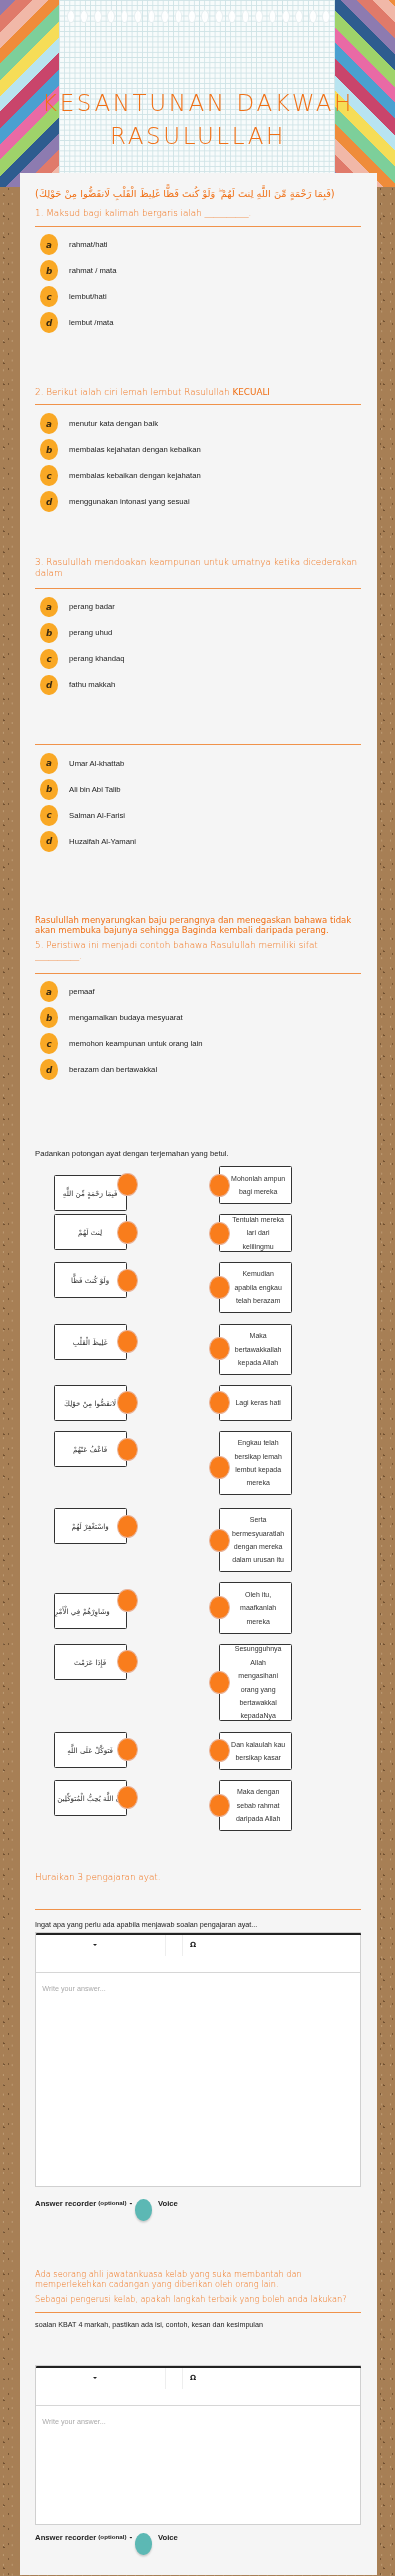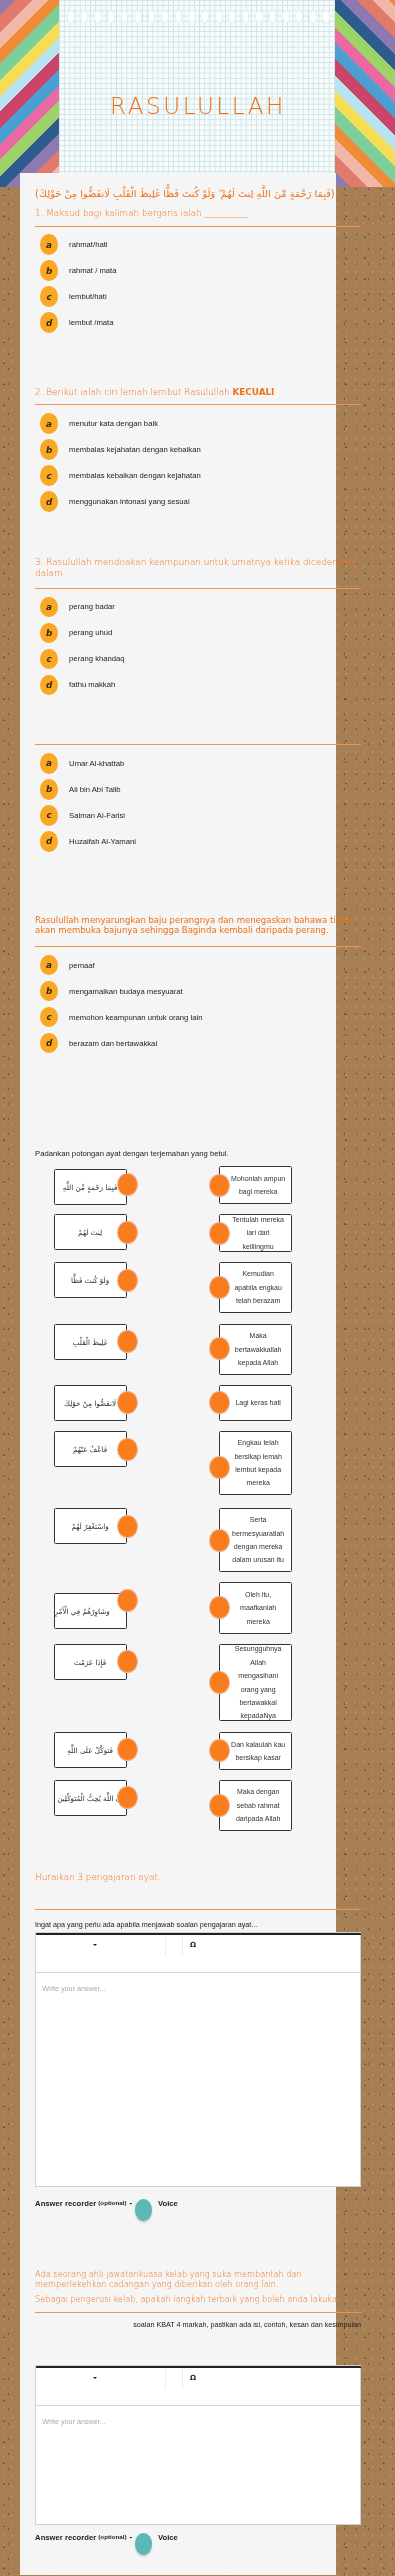--- a/index.html
+++ b/index.html
@@ -31,21 +31,21 @@
       linear-gradient(#cfe3e6 0.5px, transparent 0.5px),
       linear-gradient(90deg, #cfe3e6 0.5px, transparent 0.5px);
     background-size: 5.2px 5.2px, 5.2px 5.2px;
   }
   .holes { position:absolute; left:67px; top:10.3px; width:263px; height:10.3px; display:flex; justify-content:space-between; }
   .holes span { width:5.7px; height:10.3px; border-radius:50%; background:rgba(255,255,255,.9); border:0.5px solid #e6eef0; }
   .banner-title { position:absolute; left:0; top:88px; width:396px; text-align:center;
     font-family:"DejaVu Sans", sans-serif; color:#f07016; font-size:23px; letter-spacing:2.6px; line-height:30px; font-weight:300; }
 
   
-  .card { position:absolute; left:19.6px; top:173px; width:316px; height:2402px; background:#f5f5f5; }
+  .card { position:absolute; left:19.6px; top:173px; width:357px; height:2402px; background:#f5f5f5; }
   .block { position:absolute; left:15.5px; width:326px; }
   .q-title { color:#f07016; font-size:8.8px; line-height:11.3px; font-family:"DejaVu Sans", sans-serif; font-weight:300; }
   .rule { height:0; border-top:0.8px solid #f0924a; margin-top:6.2px; }
   .arabic { color:#f07016; font-family:"DejaVu Sans", sans-serif; font-size:9.8px; direction:rtl; text-align:left; line-height:15.5px; }
   .opts { margin-top:5.2px; }
   .opt { display:flex; align-items:center; height:26px; }
   .opt .bubble { width:17.5px; height:20.6px; border-radius:50%; background:#f9a825; margin-left:5.2px;
     display:flex; align-items:center; justify-content:center; font-weight:bold; font-size:8.8px; color:#3a2a10; font-style:italic; }
   .opt .txt { margin-left:11.3px; font-size:7.7px; color:#222; font-family:"Liberation Sans", sans-serif; }
 
@@ -100,20 +100,21 @@
       <span></span>
       <span></span>
       <span></span>
       <span></span>
       <span></span>
       <span></span>
       <span></span>
       <span></span>
   </div>
   <div class="banner-title">
+    <div>KESANTUNAN DAKWAH</div>
     <div style="margin-top:3.1px;">RASULULLAH</div>
   </div>
 </div>
 
 <div class="card">
 
   <div class="block" style="top:13.4px;">
     <div class="arabic">(فَبِمَا رَحْمَةٍ مِّنَ اللَّهِ لِنتَ لَهُمْ ۖ وَلَوْ كُنتَ فَظًّا غَلِيظَ الْقَلْبِ لَانفَضُّوا مِنْ حَوْلِكَ)</div>
     <div class="q-title" style="margin-top:6.2px;">1. Maksud bagi kalimah bergaris ialah __________.</div>
     <div class="rule"></div>
@@ -131,21 +132,21 @@
           <span class="txt">lembut/hati</span>
         </div>
       <div class="opt">
           <span class="bubble">d</span>
           <span class="txt">lembut /mata</span>
         </div>
     </div>
   </div>
 
   <div class="block" style="top:214px;">
-    <div class="q-title"><span>2. Berikut ialah ciri lemah lembut Rasulullah </span><span class="bold" style="font-weight:bold;">KECUALI</span></div>
+    <div class="q-title"><span>2. Berikut ialah ciri lemah lembut Rasulullah </span><span class="bold" style="font-weight:normal;">KECUALI</span></div>
     <div class="rule"></div>
     <div class="opts">
       <div class="opt">
           <span class="bubble">a</span>
           <span class="txt">menutur kata dengan baik</span>
         </div>
       <div class="opt">
           <span class="bubble">b</span>
           <span class="txt">membalas kejahatan dengan kebaikan</span>
         </div>
@@ -200,20 +201,21 @@
         </div>
       <div class="opt">
           <span class="bubble">d</span>
           <span class="txt">Huzaifah Al-Yamani</span>
         </div>
     </div>
   </div>
 
   <div class="block" style="top:743px;">
     <div class="story">Rasulullah menyarungkan baju perangnya dan menegaskan bahawa tidak akan membuka bajunya sehingga Baginda kembali daripada perang.</div>
+    <div class="q-title" style="margin-top:4.1px;">5. Peristiwa ini menjadi contoh bahawa Rasulullah memiliki sifat __________.</div>
     <div class="rule" style="margin-top:10.3px;"></div>
     <div class="opts">
       <div class="opt">
           <span class="bubble">a</span>
           <span class="txt">pemaaf</span>
         </div>
       <div class="opt">
           <span class="bubble">b</span>
           <span class="txt">mengamalkan budaya mesyuarat</span>
         </div>
@@ -224,21 +226,21 @@
       <div class="opt">
           <span class="bubble">d</span>
           <span class="txt">berazam dan bertawakkal</span>
         </div>
     </div>
   </div>
 
   <div class="block" style="top:976px; height:685px;">
     <div class="match-label">Padankan potongan ayat dengan terjemahan yang betul.</div>
 
-    <div class="mbox left" style="left:18.5px; top:20px; width:73px; height:36px;">
+    <div class="mbox left" style="left:18.5px; top:26px; width:73px; height:36px;">
         <span>فَبِمَا رَحْمَةٍ مِّنَ اللَّهِ</span>
       </div>
     <div class="dot" style="left:82px; top:24px;"></div>
     <div class="mbox left" style="left:18.5px; top:65px; width:73px; height:36px;">
         <span>لِنتَ لَهُمْ</span>
       </div>
     <div class="dot" style="left:82px; top:72px;"></div>
     <div class="mbox left" style="left:18.5px; top:113px; width:73px; height:36px;">
         <span>وَلَوْ كُنتَ فَظًّا</span>
       </div>
@@ -343,21 +345,21 @@
       <span class="dash">-</span>
       <span class="voice-btn"></span>
       <span class="voice">Voice</span>
     </div>
   </div>
 
   <div class="block" style="top:2097px; height:299px;">
     <div class="scen">Ada seorang ahli jawatankuasa kelab yang suka membantah dan memperlekehkan cadangan yang diberikan oleh orang lain.</div>
     <div class="scen" style="margin-top:5.7px;">Sebagai pengerusi kelab, apakah langkah terbaik yang boleh anda lakukan?</div>
     <div class="rule" style="margin-top:6.7px;"></div>
-    <div class="hint" style="margin-top:7.2px;text-align:right;">soalan KBAT 4 markah, pastikan ada isi, contoh, kesan dan kesimpulan</div>
+    <div class="hint" style="margin-top:7.2px;">soalan KBAT 4 markah, pastikan ada isi, contoh, kesan dan kesimpulan</div>
     <div class="editor" style="top:95px; height:160px;">
       <div class="topbar"></div>
       <div class="toolbar">
         <div class="tb-drop">
             <span class="tb-caret"></span>
           </div>
         <div class="tb-sep"></div>
         <span class="tb-omega">Ω</span>
       </div>
       <div class="ta"><textarea placeholder="Write your answer..." style=""></textarea></div>

